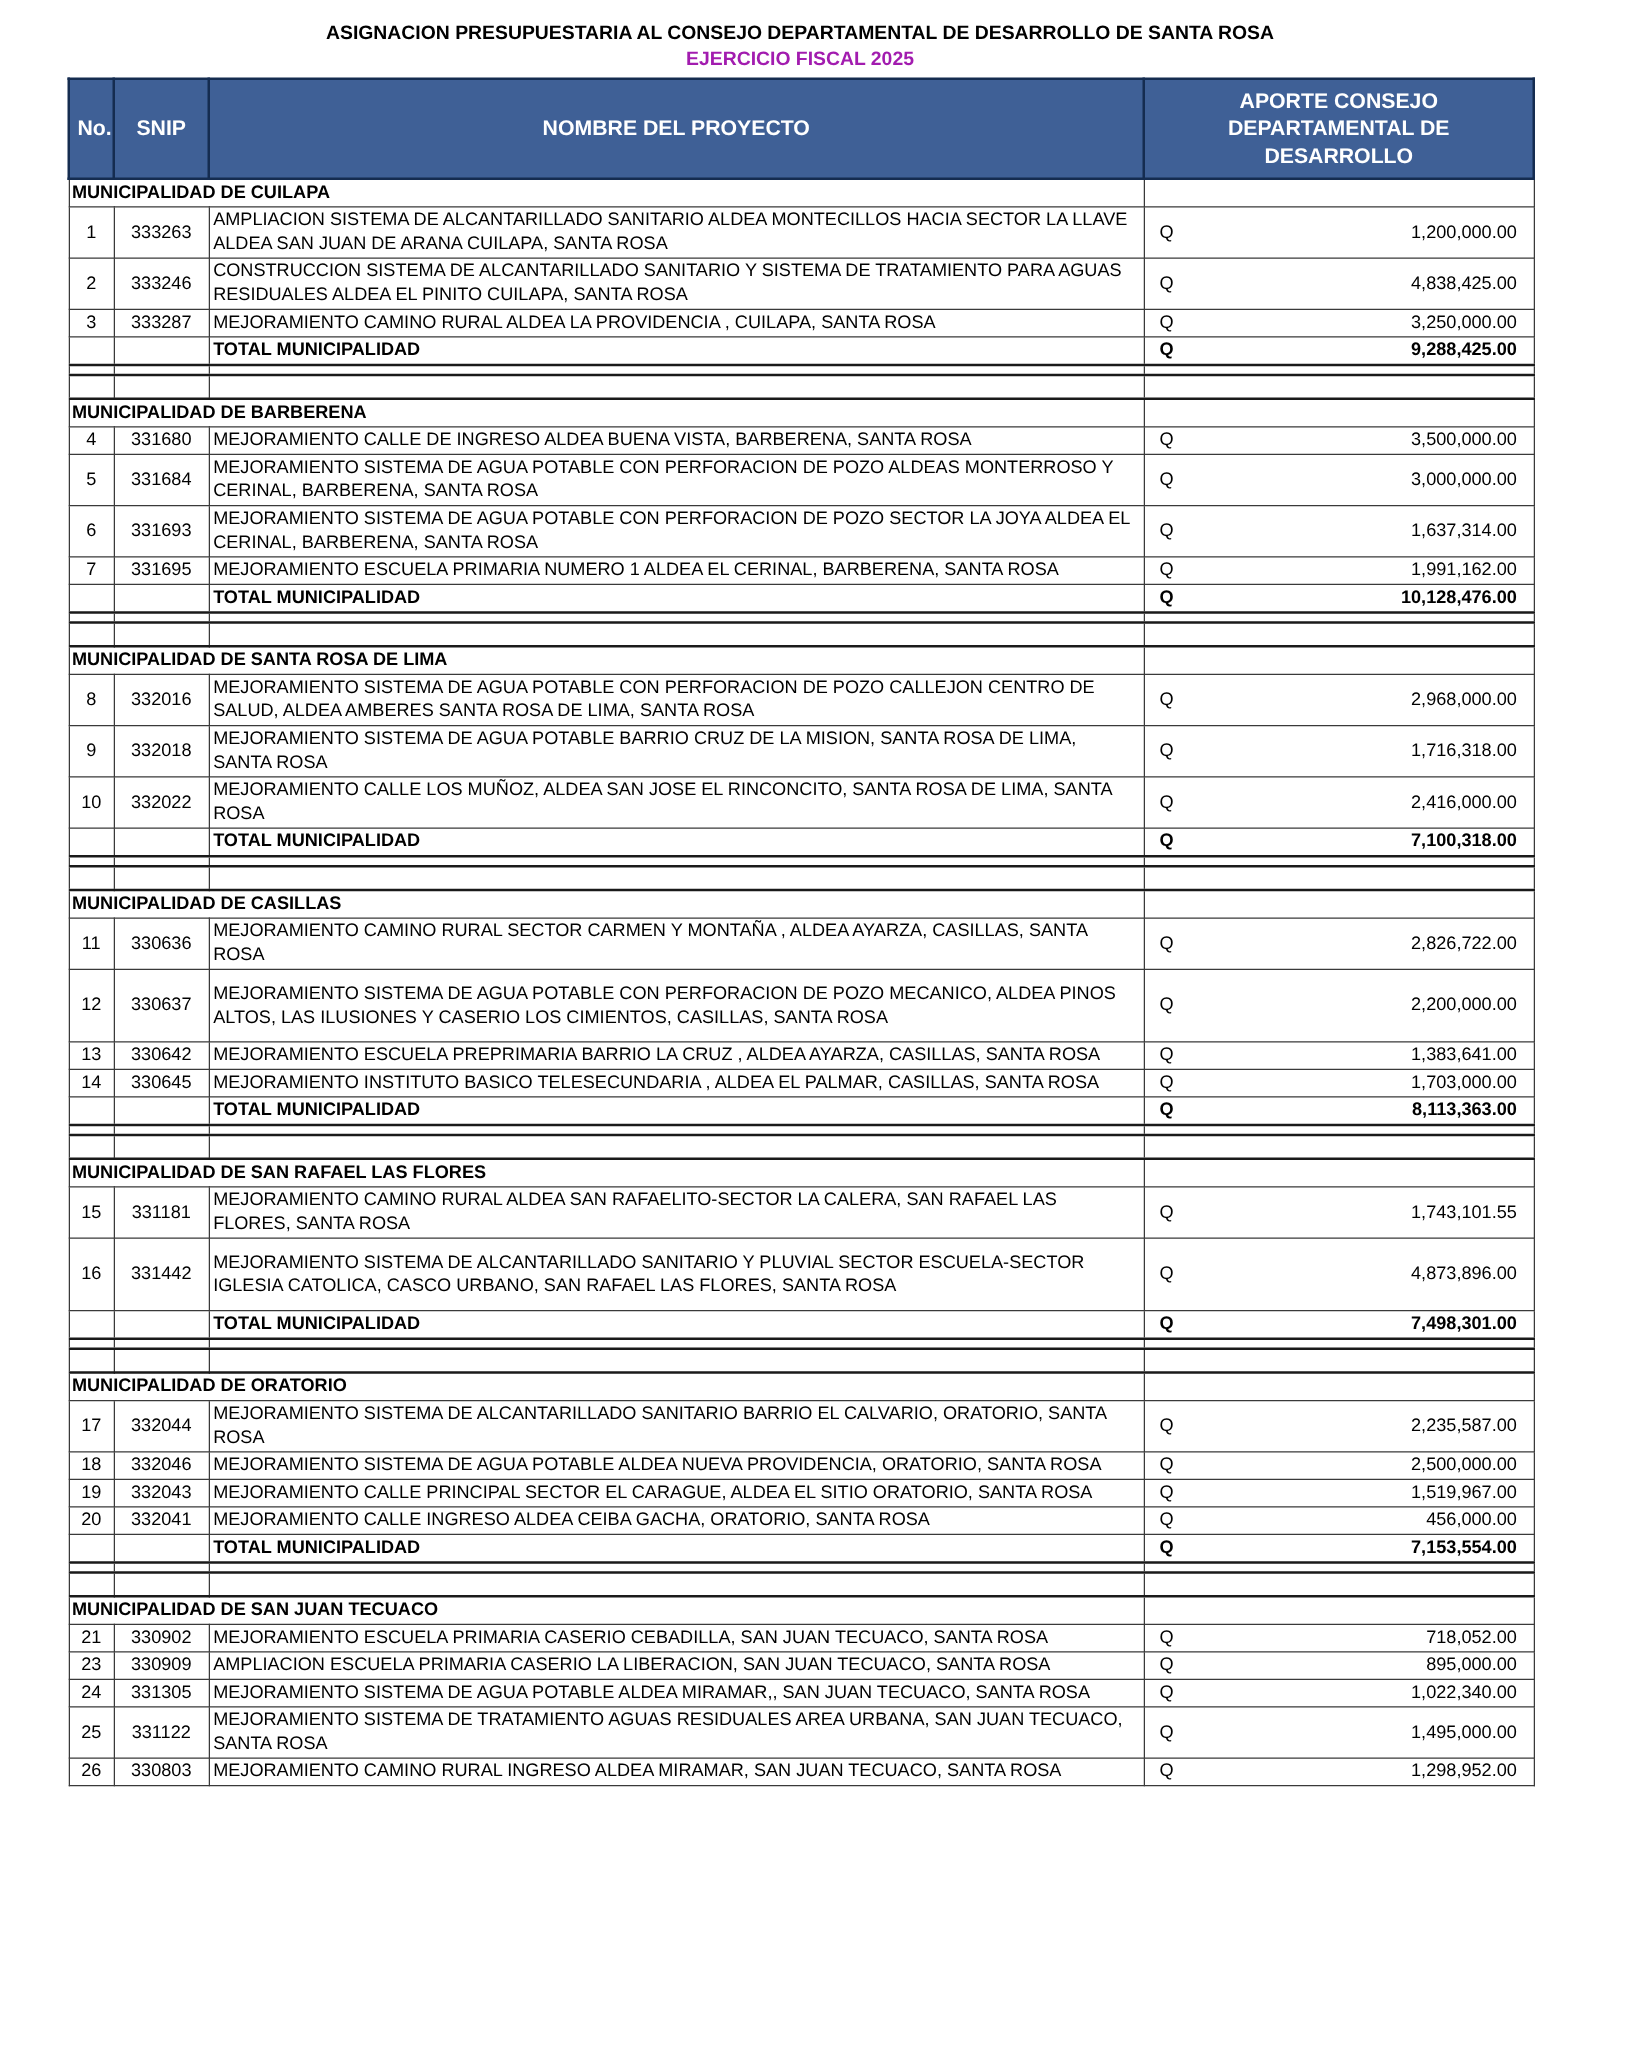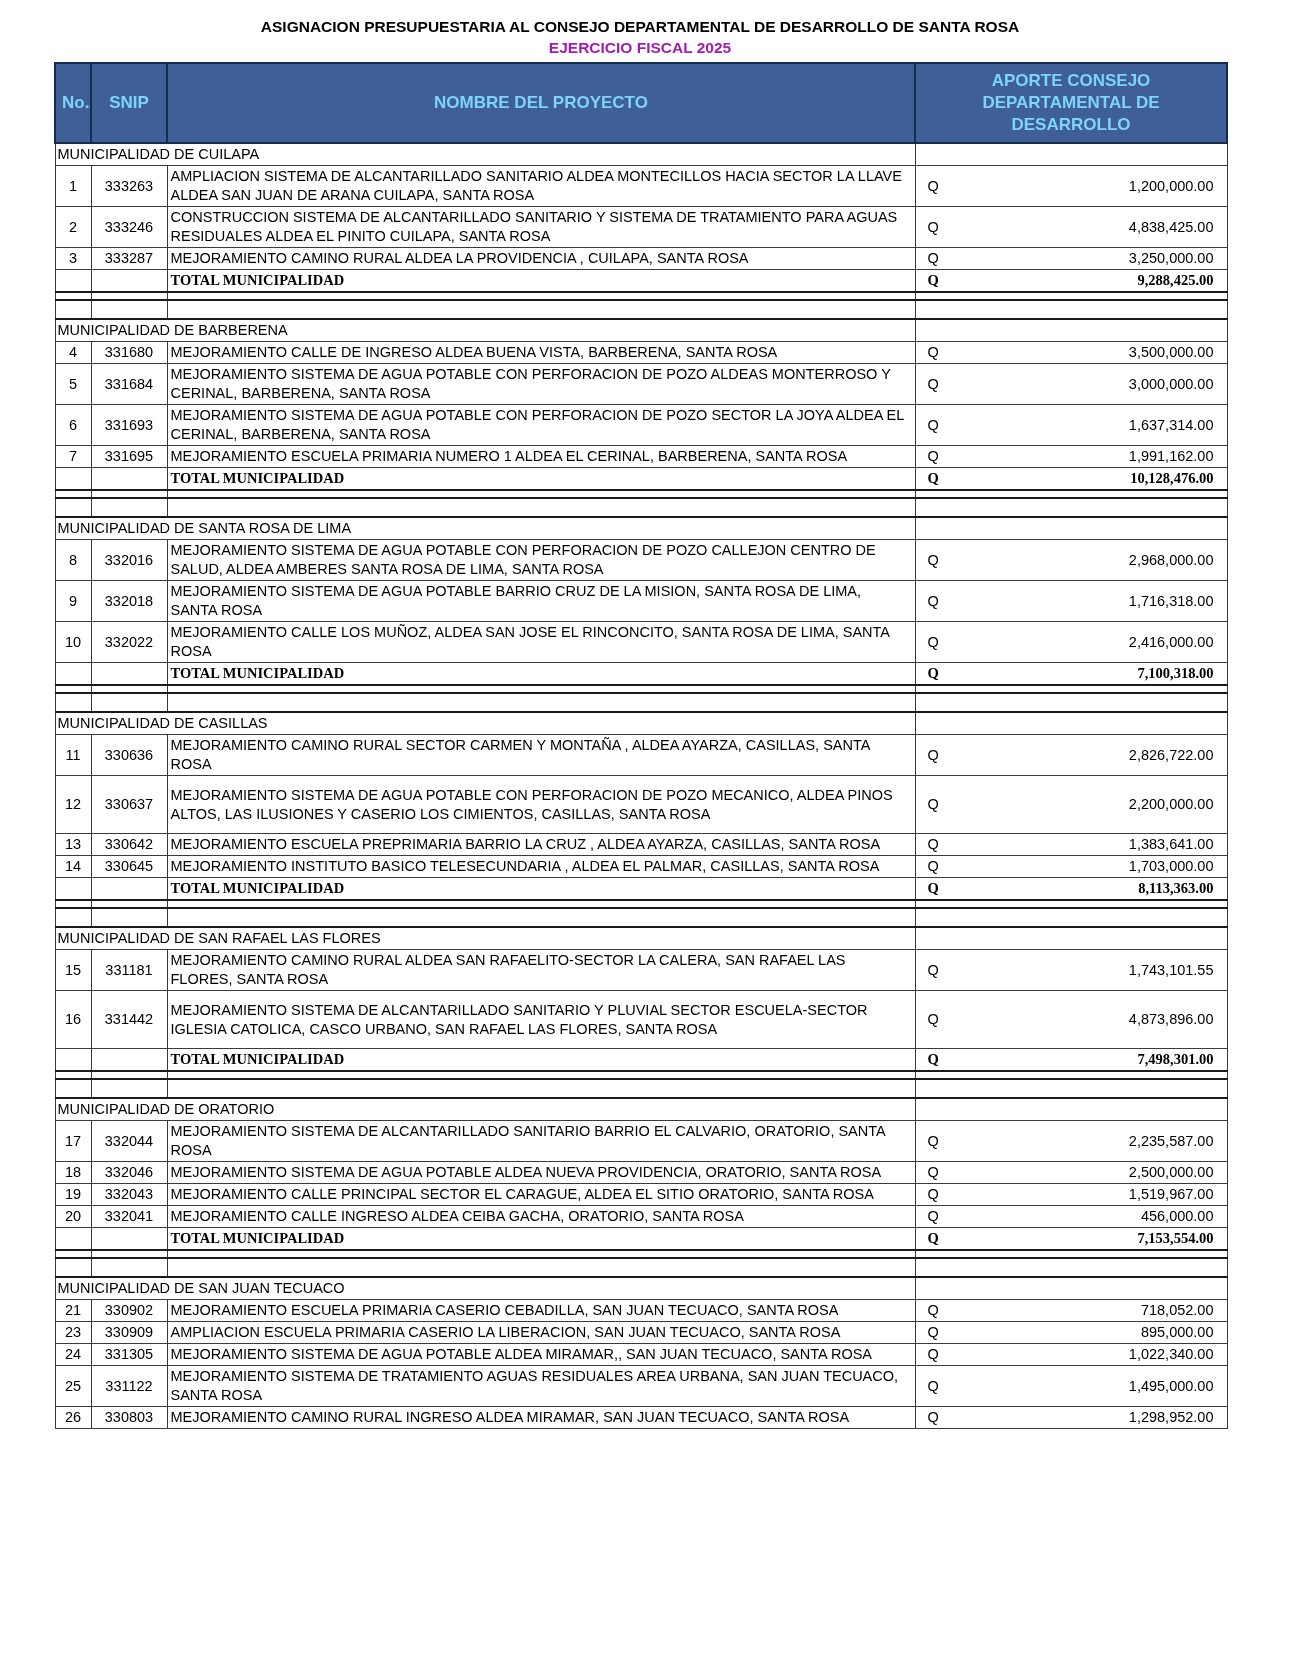--- a/index.html
+++ b/index.html
@@ -26,62 +26,61 @@
   .titles .fiscal { color: #a21caf; }
   table.budget {
     margin-left: 54px;
     margin-top: 4px;
     width: 1172px;
     border-collapse: collapse;
     table-layout: fixed;
   }
   table.budget thead th {
     background: #3F6096;
-    color: #7dd3fc;
+    color: #ffffff;
     font-weight: bold;
     font-size: 17px;
     line-height: 22px;
     text-align: center;
     vertical-align: middle;
     height: 80px;
     border: 2px solid #152c50;
     padding: 2px 6px;
   }
   table.budget td {
     border: 1px solid #3a3a3a;
     font-size: 14.5px;
     line-height: 19px;
     vertical-align: middle;
     padding: 1px 3px;
     overflow: hidden;
   }
   tr.muni-row td {
     border-top: 2px solid #1a1a1a;
-    font-weight: normal;
+    font-weight: bold;
     height: 21px;
     padding-left: 2px;
     white-space: nowrap;
   }
   tr.project-row td.c-no,
   tr.project-row td.c-snip { text-align: center; }
   tr.project-row td.c-name { text-align: left; }
   tr.project-row.tall td { height: 58px; }
   td.c-amt { padding: 1px 0; }
   .amt-wrap {
     display: flex;
     justify-content: space-between;
     align-items: center;
     padding: 0 10px 0 9px;
   }
   tr.total-row td {
     font-weight: bold;
     height: 22px;
     border-top: 1px solid #1a1a1a;
     border-bottom: 2px solid #1a1a1a;
-    font-family: Liberation Serif, serif;
   }
   tr.spacer-thin td { height: 8px; padding: 0; border-bottom: 2px solid #1a1a1a; }
   tr.spacer td { height: 19px; padding: 0; }
 </style>
 </head>
 <body>
 
 <div class="page">
 
   <div class="titles">

